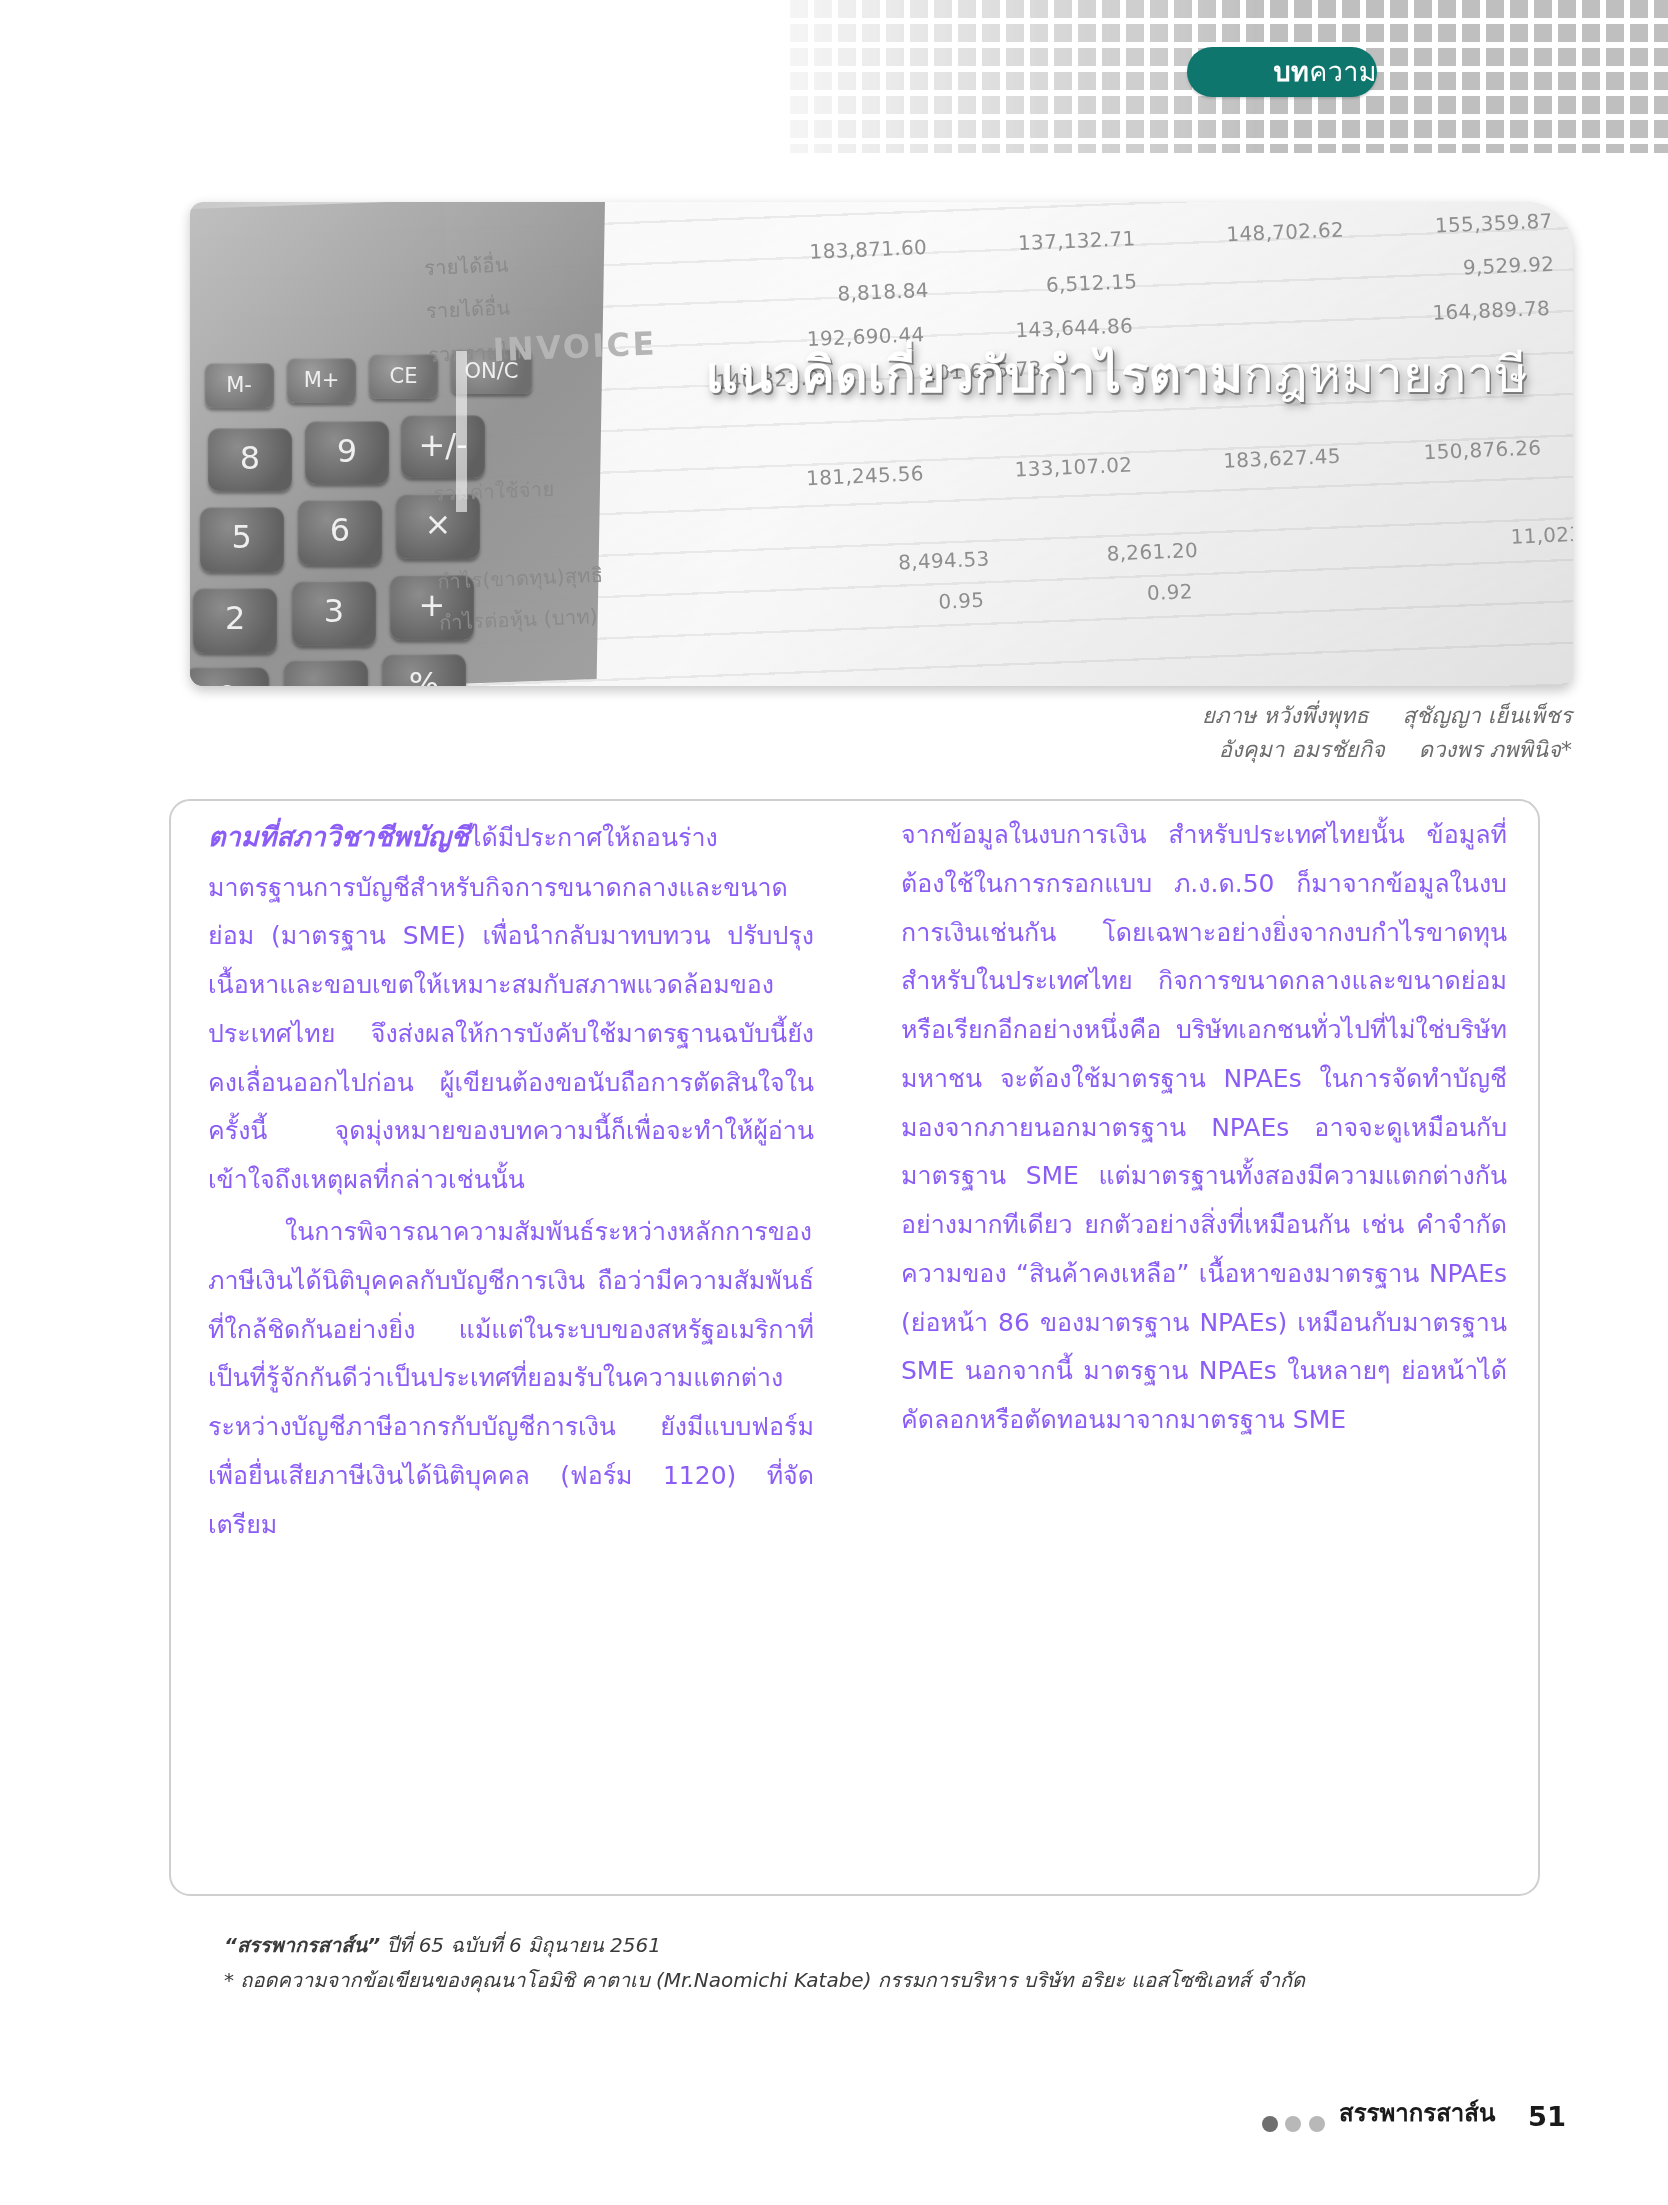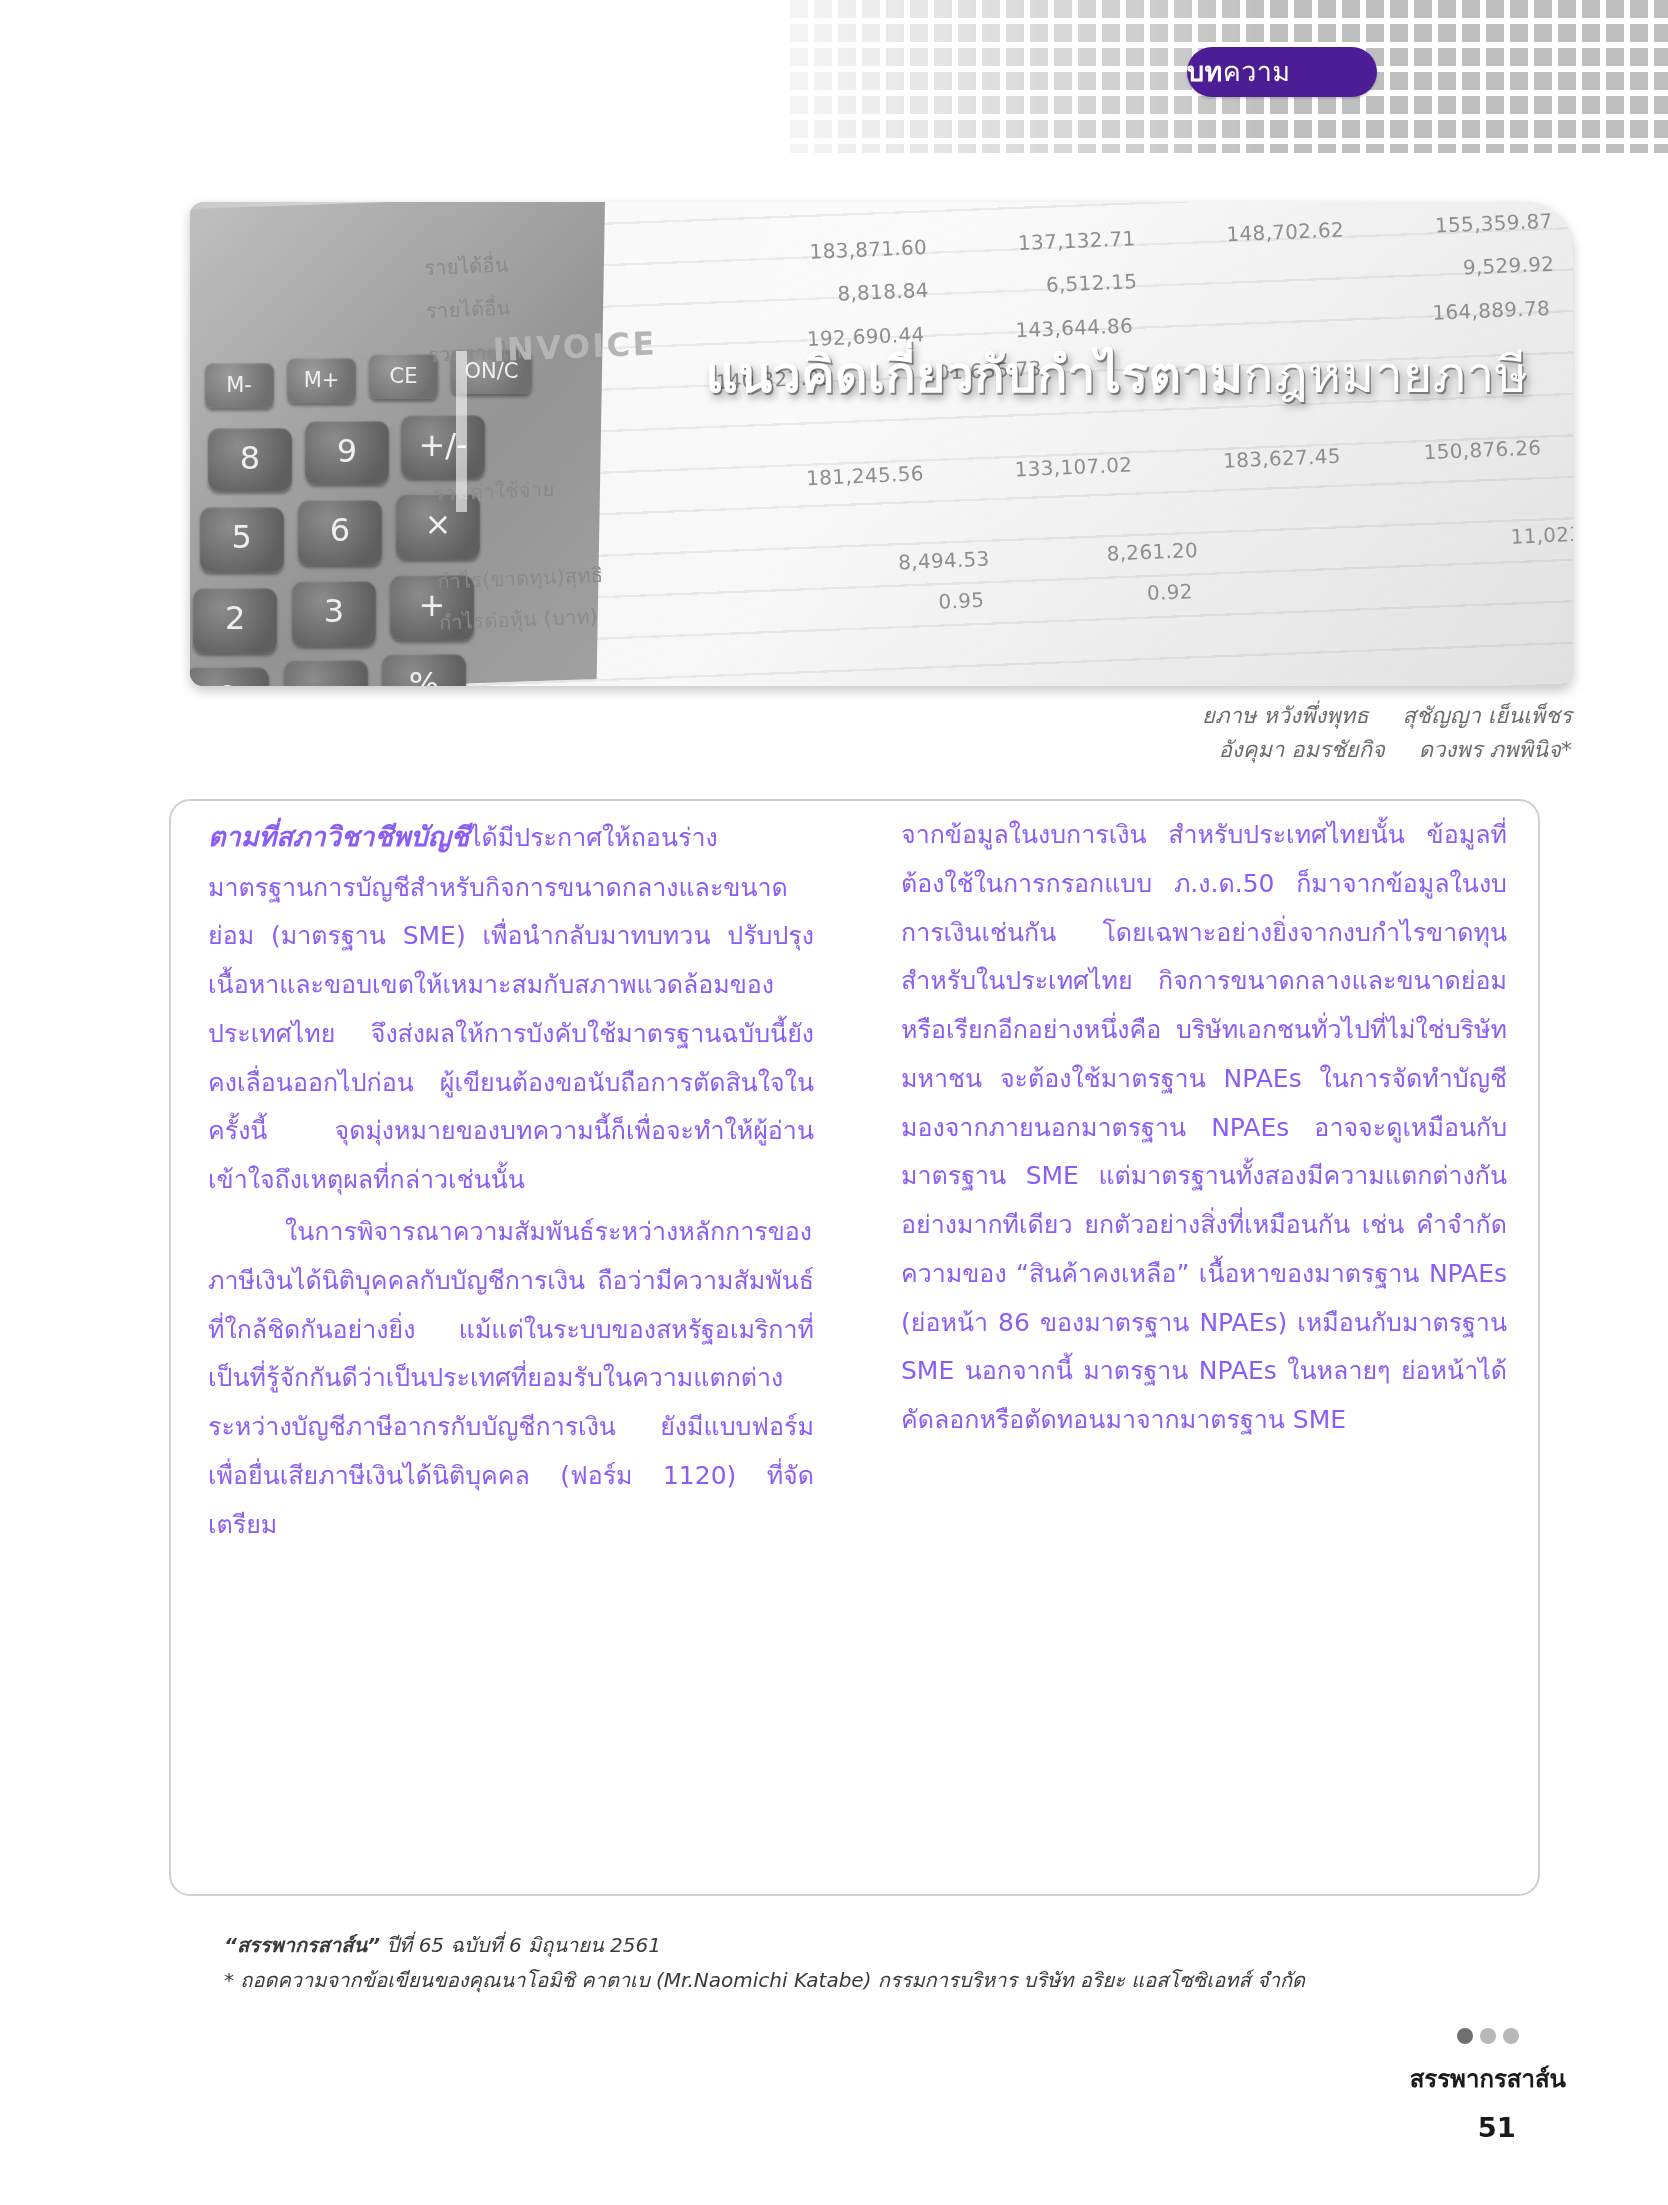--- a/index.html
+++ b/index.html
@@ -47,26 +47,26 @@
     background:
       repeating-linear-gradient(to right, rgba(255,255,255,0) 0 18px, #ffffff 18px 24px),
       repeating-linear-gradient(to bottom, rgba(255,255,255,0) 0 18px, #ffffff 18px 24px);
   }
   .cat-badge {
     position: absolute;
     top: 47px;
     left: 1187px;
     width: 190px;
     height: 50px;
-    background: #4c1d95;
+    background: #0f766e;
     border-radius: 25px;
     color: #ffffff;
     font-size: 27px;
     line-height: 50px;
-    text-align: left;
+    text-align: right;
     letter-spacing: 0.4px;
     font-family: "DejaVu Sans", sans-serif;
     box-shadow: 0 1.6px 2.4px rgba(0,0,0,0.18);
   }
   .cat-badge .b1 { font-weight: 700; }
   .cat-badge .b2 { font-weight: 400; }
 
   
   .hero {
     position: absolute;
@@ -232,26 +232,25 @@
     font-size: 20px;
     line-height: 1.75;
     font-style: italic;
     font-family: "DejaVu Sans", sans-serif;
   }
   .footnotes .fn-1 .q { font-weight: 700; }
 
   
   .footer {
     position: absolute;
-    bottom: 62px;
+    bottom: 73px;
     right: 103px;
     display: flex;
-    align-items: center;
+    align-items: flex-end;
     gap: 14.5px;
-    flex-direction: column;
   }
   .dots { display: flex; align-items: center; gap: 7.3px; }
   .dots i {
     display: block;
     width: 16px; height: 16px;
     border-radius: 50%;
     background: #b8b8b8;
   }
   .dots i.dark { background: #6f6f6f; }
   .footer-name {

